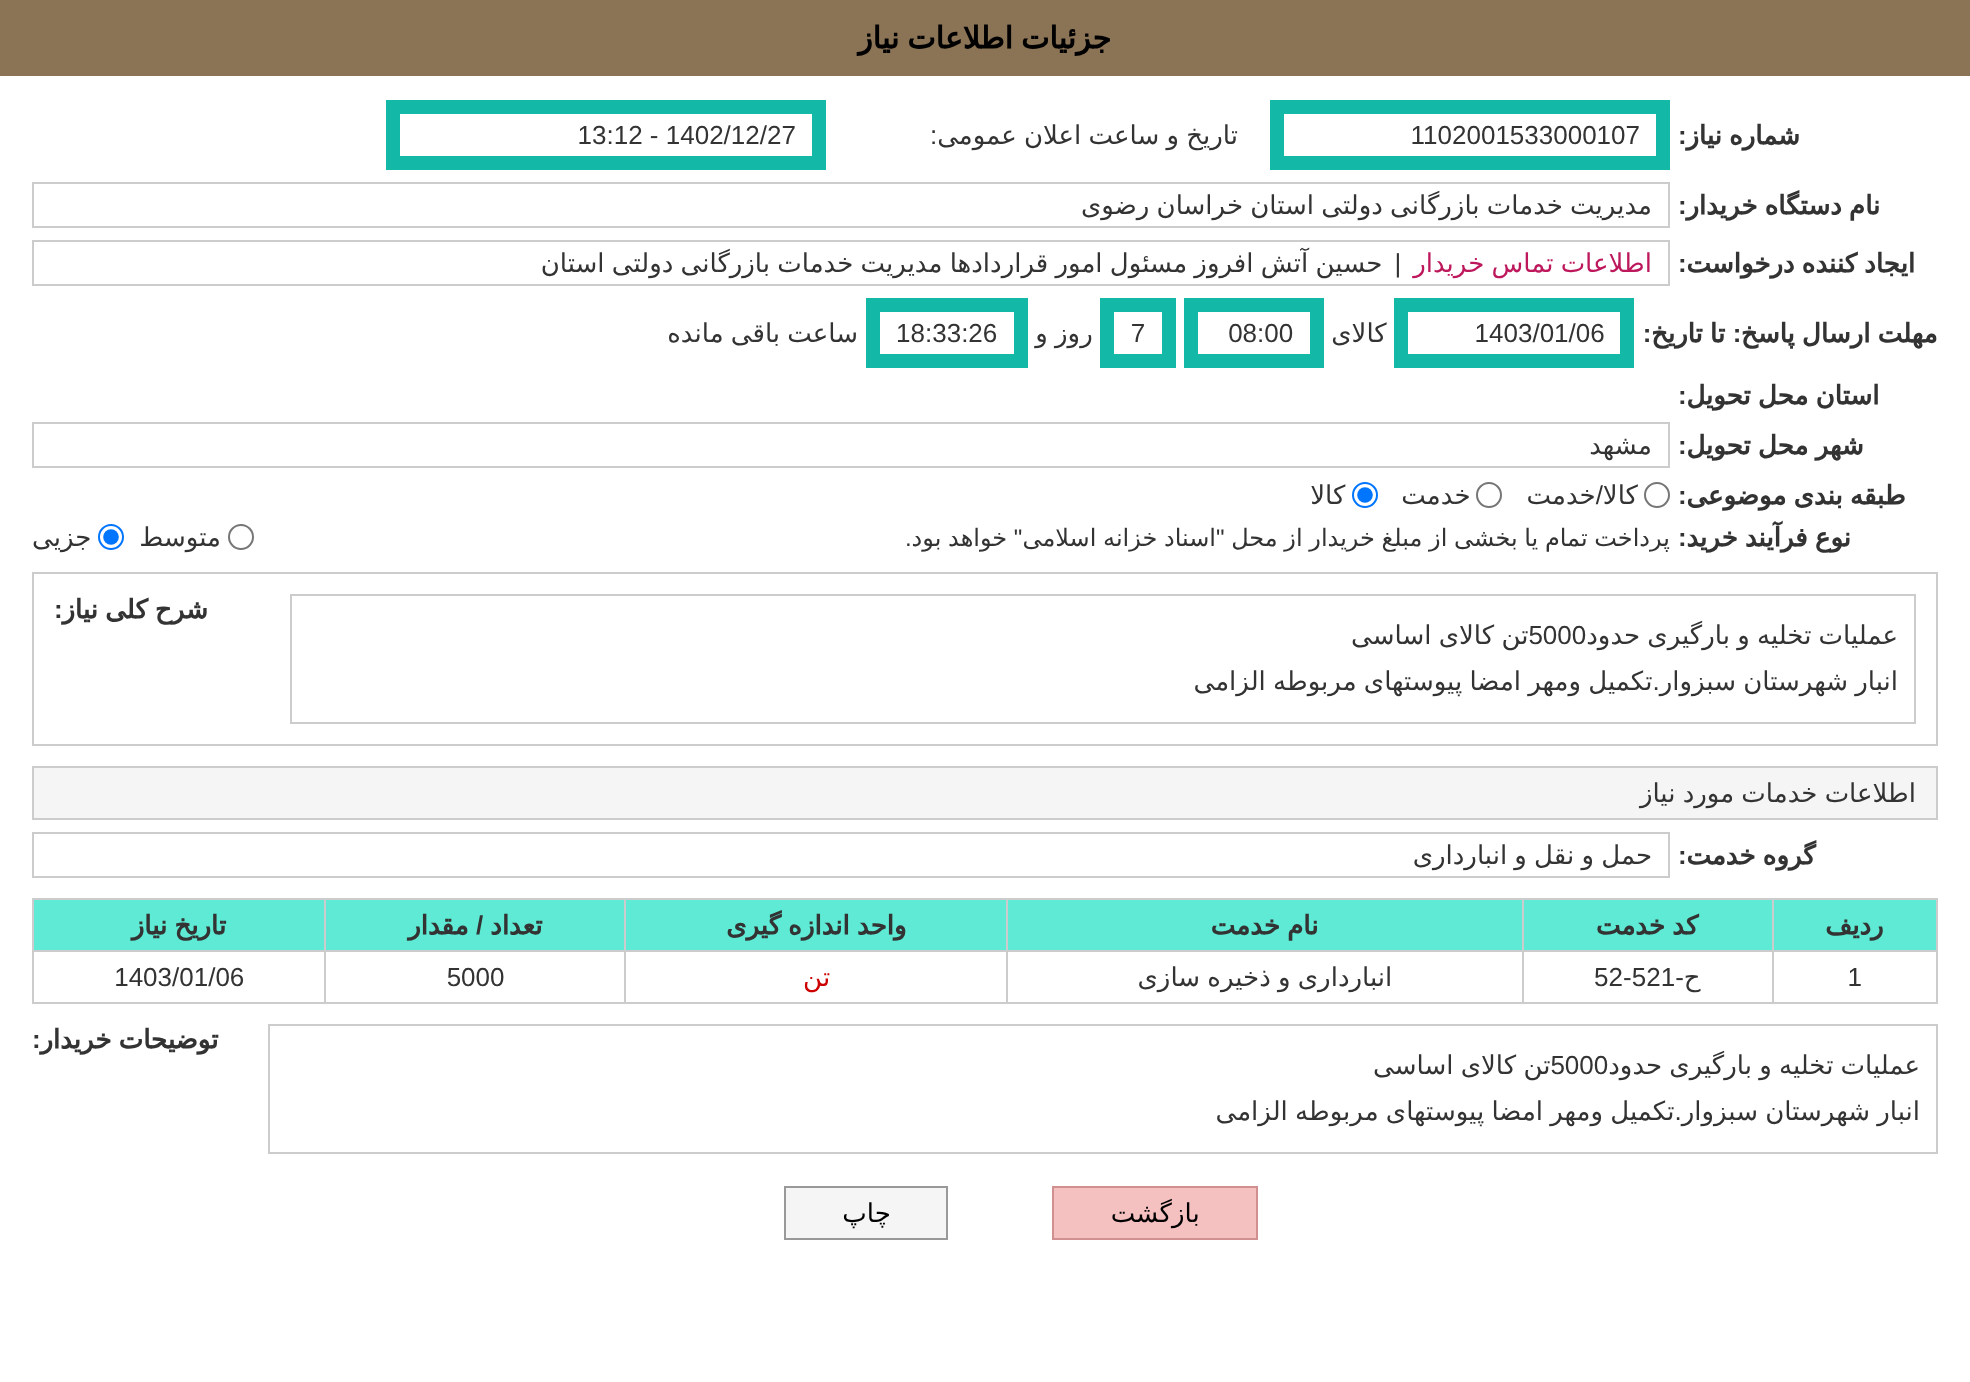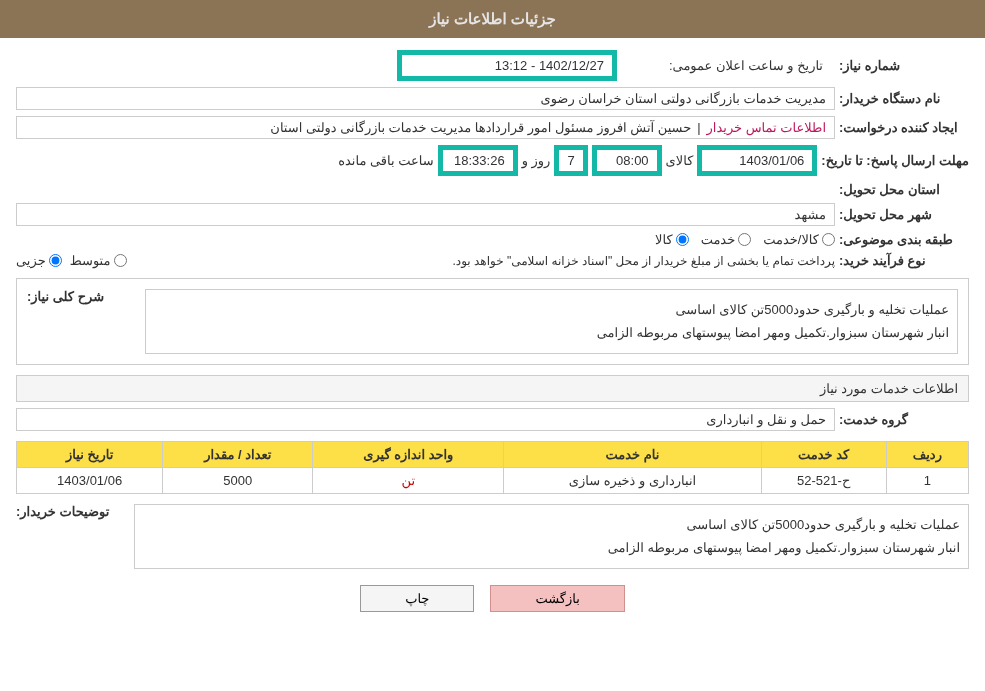--- a/index.html
+++ b/index.html
@@ -11,21 +11,21 @@
       color: #333;
     }
     .page-wrapper {
       max-width: 985px;
       margin: 0 auto;
       background: #fff;
       min-height: 691px;
     }
     .header-bar {
       background: #8B7355;
-      color: #e5e5e5;
+      color: #000000;
       text-align: center;
       padding: 10px 0;
       font-size: 15px;
       font-weight: bold;
     }
     .content {
       padding: 12px 16px;
     }
     .info-row {
       display: flex;
@@ -41,42 +41,42 @@
       text-align: left;
     }
     .value-box {
       border: 1px solid #ccc;
       background: #fff;
       padding: 3px 8px;
       min-height: 22px;
       flex: 1;
     }
     .value-box-fixed {
-      border: 5px solid #14b8a6;
+      border: 7px solid #14b8a6;
       background: #fff;
       padding: 3px 8px;
       min-height: 22px;
     }
     .description-box {
       border: 1px solid #ccc;
       background: #fff;
       padding: 8px;
       line-height: 1.8;
       text-align: right;
       flex: 1;
     }
     .table-section {
       margin-top: 10px;
     }
     table {
       width: 100%;
       border-collapse: collapse;
     }
     th {
-      background: #fde047;
+      background: #5eead4;
       border: 1px solid #ccc;
       padding: 5px 8px;
       text-align: center;
       font-weight: bold;
     }
     td {
       border: 1px solid #ccc;
       padding: 5px 8px;
       text-align: center;
     }
@@ -101,26 +101,27 @@
       gap: 8px;
       flex: 1;
     }
     .btn-row {
       display: flex;
       justify-content: center;
       gap: 16px;
       margin-top: 16px;
     }
     .btn {
-      padding: 5px 44px;
+      padding: 5px 28px;
       border: 1px solid #999;
       background: #f5f5f5;
       cursor: pointer;
       font-size: 13px;
       font-family: Tahoma, Arial, sans-serif;
+      margin-left: 36px;
     }
     .btn-back {
       background: #f5c0c0;
       border-color: #d09090;
     }
     .divider-title {
       background: #f5f5f5;
       border: 1px solid #ccc;
       padding: 5px 10px;
       font-weight: normal;
@@ -134,20 +135,21 @@
 <div class="page-wrapper">
 
   <div class="header-bar">
     <span>جزئیات اطلاعات نیاز</span>
   </div>
 
   <div class="content">
 
     <div class="info-row">
       <span class="label">شماره نیاز:</span>
+      <div class="value-box-fixed" style="min-width:200px;">1102001533000107</div>
       <span style="margin-right:12px;margin-left:48px;">تاریخ و ساعت اعلان عمومی:</span>
       <div class="value-box-fixed" style="min-width:220px;">1402/12/27 - 13:12</div>
     </div>
 
     <div class="info-row">
       <span class="label">نام دستگاه خریدار:</span>
       <div class="value-box">مدیریت خدمات بازرگانی دولتی استان خراسان رضوی</div>
     </div>
 
     <div class="info-row">

